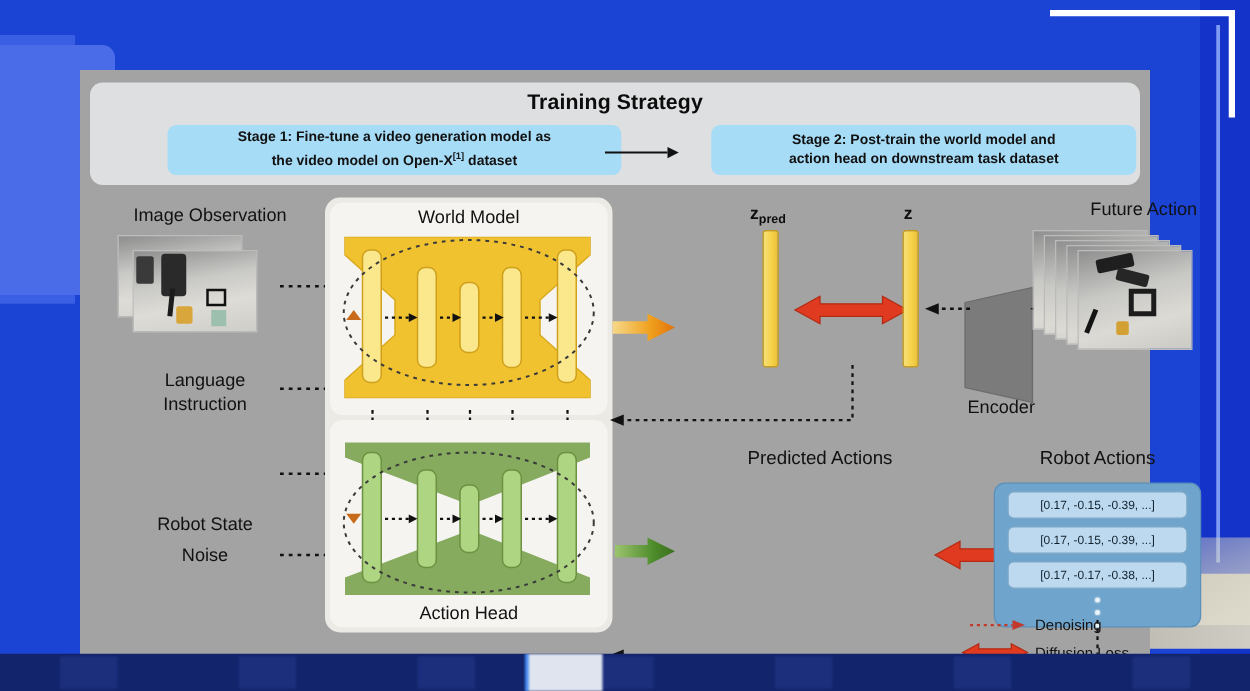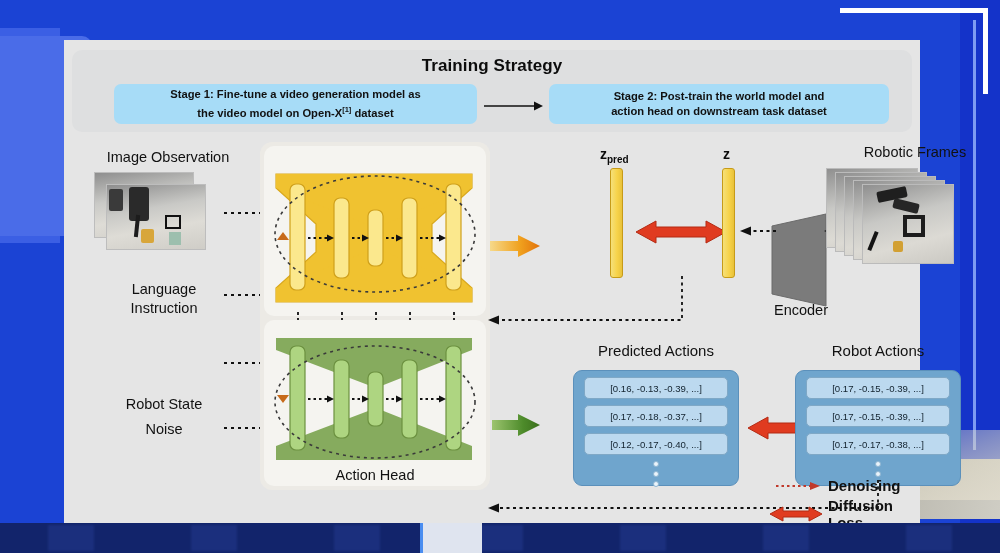--- a/index.html
+++ b/index.html
@@ -47,37 +47,37 @@
     overflow: hidden;
   }
   .vs-item { flex: 1 1 0; height: 30px; display: flex; align-items: center;
              justify-content: center; gap: 4px; position: relative; }
   .vs-item .vs-thumb { width: 46px; height: 26px; background: #1b2f7d; filter: blur(1px); }
   .vs-active { position: absolute; left: 420px; bottom: 0; width: 62px; height: 30px;
                background: #dfe4ef; border-left: 3px solid #4a8df0; filter: blur(0.7px); }
 
   
   .slide {
-    position: absolute; left: 64px; top: 40px; width: 856px; height: 485px;
-    background: #e5e5e5; box-shadow: 0 0 0 0 #fff;
+    position: absolute; left: 64px; top: 56px; width: 856px; height: 485px;
+    background: #a3a3a3; box-shadow: 0 0 0 0 #fff;
   }
 
   
   .header-box {
     position: absolute; left: 8px; top: 10px; width: 840px; height: 82px;
     background: #dedfe0; border-radius: 10px;
   }
   .title {
     position: absolute; left: 0; right: 0; top: 6px; text-align: center;
     font-size: 17px; font-weight: bold; color: #0c0c0c; letter-spacing: .1px;
   }
   .stage {
     position: absolute; top: 34px; background: #a7dcf7; border-radius: 7px;
     display: flex; align-items: center; justify-content: center; text-align: center;
-    font-size: 11.2px; font-weight: bold; color: #111; line-height: 15px; padding: 0 6px;
+    font-size: 11.2px; font-weight: bold; color: #111; line-height: 15px; padding: 0 6px; margin-left: 20px;
   }
   .stage1 { left: 42px; width: 363px; height: 40px; }
   .stage2 { left: 477px; width: 340px; height: 40px; }
   .stage-arrow { position: absolute; left: 412px; top: 50px; width: 60px; height: 12px; }
 
   
   .lbl { position: absolute; font-size: 14.5px; color: #111; text-align: center; line-height: 19px; }
   .lbl-img-obs { left: 4px; top: 108px; width: 200px; }
   .lbl-lang    { left: 20px; top: 240px; width: 160px; }
   .lbl-state   { left: 20px; top: 315px; width: 160px; margin-top: 40px; }
@@ -143,21 +143,21 @@
     background: #bcd9ef; border: 1px solid #7fa8c6; border-radius: 5px;
     display: flex; align-items: center; justify-content: center;
     font-size: 9.6px; color: #12222e; white-space: nowrap;
   }
   .act-dots { position: absolute; left: 0; right: 0; display: flex; flex-direction: column;
               align-items: center; gap: 4px; }
   .act-dot { width: 6px; height: 6px; border-radius: 50%; background: #eaf4fb; border: 1px solid #8fb6d2; }
 
   
   .legend-row { position: absolute; display: flex; align-items: center; gap: 6px; }
-  .legend-text { font-size: 15px; color: #111; font-weight: bold; }
+  .legend-text { font-size: 12px; color: #111; }
   .footnote { position: absolute; left: 8px; bottom: 10px; font-size: 9.2px; color: #222; }
 
   svg { display: block; overflow: visible; }
 </style>
 </head>
 <body>
 
 <div class="bg-deco-left2"></div>
 <div class="bg-deco-left"></div>
 <div class="bg-panel-right"></div>
@@ -227,20 +227,21 @@
 
   <div class="lbl lbl-noise">Noise</div>
   <svg class="darr" style="left:160px; top:383px; width:70px;" viewBox="0 0 70 10">
     <line x1="0" y1="5" x2="58" y2="5" stroke="#111" stroke-width="2" stroke-dasharray="3,4"></line>
     <polygon points="58,0.5 69,5 58,9.5" fill="#111"></polygon>
   </svg>
 
   <div class="model-wrap">
 
     <div class="model-card card-world">
+      <div class="card-title wm-title">World Model</div>
 
       <svg style="position:absolute; left:8px; top:22px; width:206px; height:140px;" viewBox="0 0 206 140">
         <polygon points="4,6 200,6 200,20 160,56 160,84 200,120 200,134 4,134 4,120 44,84 44,56 4,20" fill="#f0c230" stroke="#d9a81c" stroke-width="1.2"></polygon>
         <polygon points="4,6 200,6 200,134 4,134" fill="none"></polygon>
         <polygon points="4,6 200,6 200,20 104,60 104,80 200,120 200,134 4,134 4,120 104,80 104,60 4,20" fill="#f0c230"></polygon>
         <rect x="18" y="16" width="15" height="106" rx="6" fill="#fbe88d" stroke="#cfa01c" stroke-width="1.2"></rect>
         <rect x="62" y="30" width="15" height="80" rx="6" fill="#fbe88d" stroke="#cfa01c" stroke-width="1.2"></rect>
         <rect x="96" y="42" width="15" height="56" rx="6" fill="#fbe88d" stroke="#cfa01c" stroke-width="1.2"></rect>
         <rect x="130" y="30" width="15" height="80" rx="6" fill="#fbe88d" stroke="#cfa01c" stroke-width="1.2"></rect>
         <rect x="174" y="16" width="15" height="106" rx="6" fill="#fbe88d" stroke="#cfa01c" stroke-width="1.2"></rect>
@@ -336,46 +337,36 @@
 
   <svg style="position:absolute; left:676px; top:186px; width:36px; height:10px;" viewBox="0 0 36 10">
     <line x1="36" y1="5" x2="10" y2="5" stroke="#111" stroke-width="2" stroke-dasharray="3,3.5"></line>
     <polygon points="11,0.5 0,5 11,9.5" fill="#111"></polygon>
   </svg>
   <svg style="position:absolute; left:760px; top:186px; width:36px; height:10px;" viewBox="0 0 36 10">
     <line x1="36" y1="5" x2="10" y2="5" stroke="#111" stroke-width="2" stroke-dasharray="3,3.5"></line>
     <polygon points="11,0.5 0,5 11,9.5" fill="#111"></polygon>
   </svg>
 
-  <div class="ff-title">Robotic Frames</div>
+  <div class="ff-title">Future Action</div>
   <div class="ff-stack">
     <div class="ff-f" style="left:0;  top:0;"></div>
     <div class="ff-f" style="left:9px; top:4px;"></div>
     <div class="ff-f" style="left:18px; top:8px;"></div>
     <div class="ff-f" style="left:27px; top:12px;"></div>
     <div class="ff-f" style="left:36px; top:16px;">
       <div style="position:absolute;left:14px;top:4px;width:30px;height:11px;background:#1f1f1f;border-radius:2px;transform:rotate(-12deg)"></div>
       <div style="position:absolute;left:30px;top:16px;width:26px;height:10px;background:#262626;border-radius:2px;transform:rotate(14deg)"></div>
       <div style="position:absolute;left:40px;top:30px;width:22px;height:22px;border:4px solid #1c1c1c;"></div>
       <div style="position:absolute;left:8px;top:46px;width:4px;height:20px;background:#141414;transform:rotate(22deg)"></div>
       <div style="position:absolute;left:30px;top:56px;width:10px;height:11px;background:#d2a033;border-radius:2px"></div>
     </div>
   </div>
 
   <div class="act-title" style="left:492px; top:302px; width:200px;">Predicted Actions</div>
-  <div class="act-box" style="left:509px; top:330px; width:166px; height:116px;">
-    <div class="act-row" style="top:6px;">[0.16, -0.13, -0.39, ...]</div>
-    <div class="act-row" style="top:34px;">[0.17, -0.18, -0.37, ...]</div>
-    <div class="act-row" style="top:62px;">[0.12, -0.17, -0.40, ...]</div>
-    <div class="act-dots" style="top:90px;">
-      <div class="act-dot"></div>
-        <div class="act-dot"></div>
-        <div class="act-dot"></div>
-    </div>
-  </div>
 
   <svg style="position:absolute; left:428px; top:373px; width:48px; height:24px;" viewBox="0 0 48 24">
     <defs>
         <linearGradient id="gg" x1="0" y1="0" x2="1" y2="0">
       <stop offset="0%" stop-color="#9cc46f"></stop>
           <stop offset="65%" stop-color="#4d8b2a"></stop>
           <stop offset="100%" stop-color="#3b6f1d"></stop>
     </linearGradient>
       </defs>
     <polygon points="0,7 26,7 26,1 48,12 26,23 26,17 0,17" fill="url(#gg)"></polygon>

